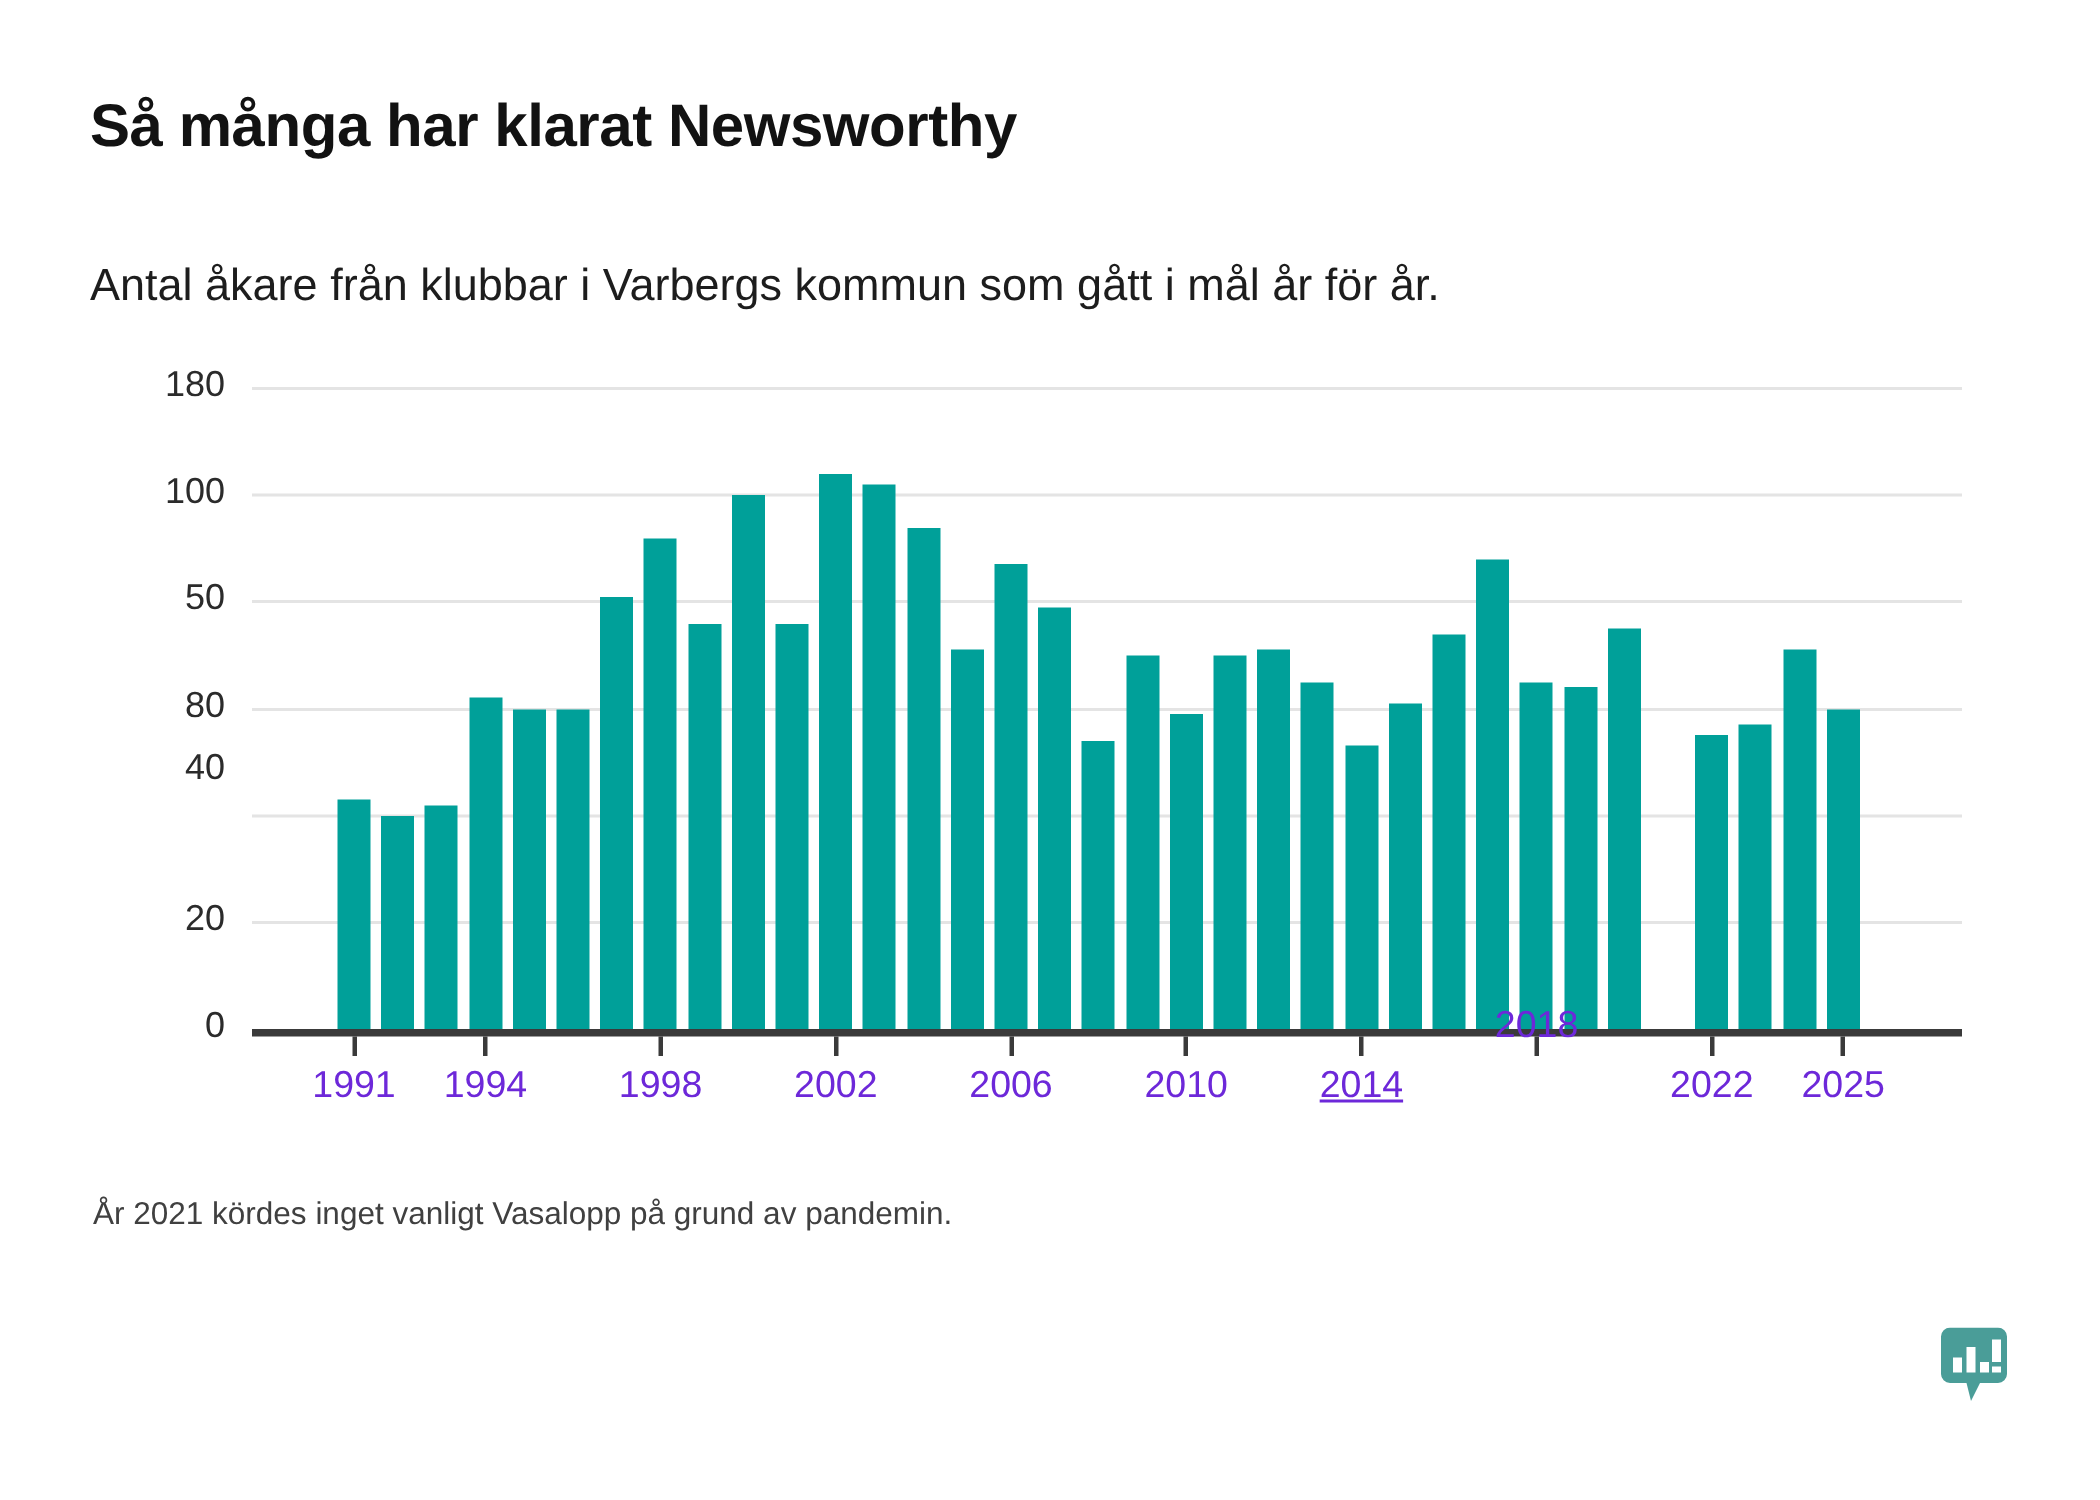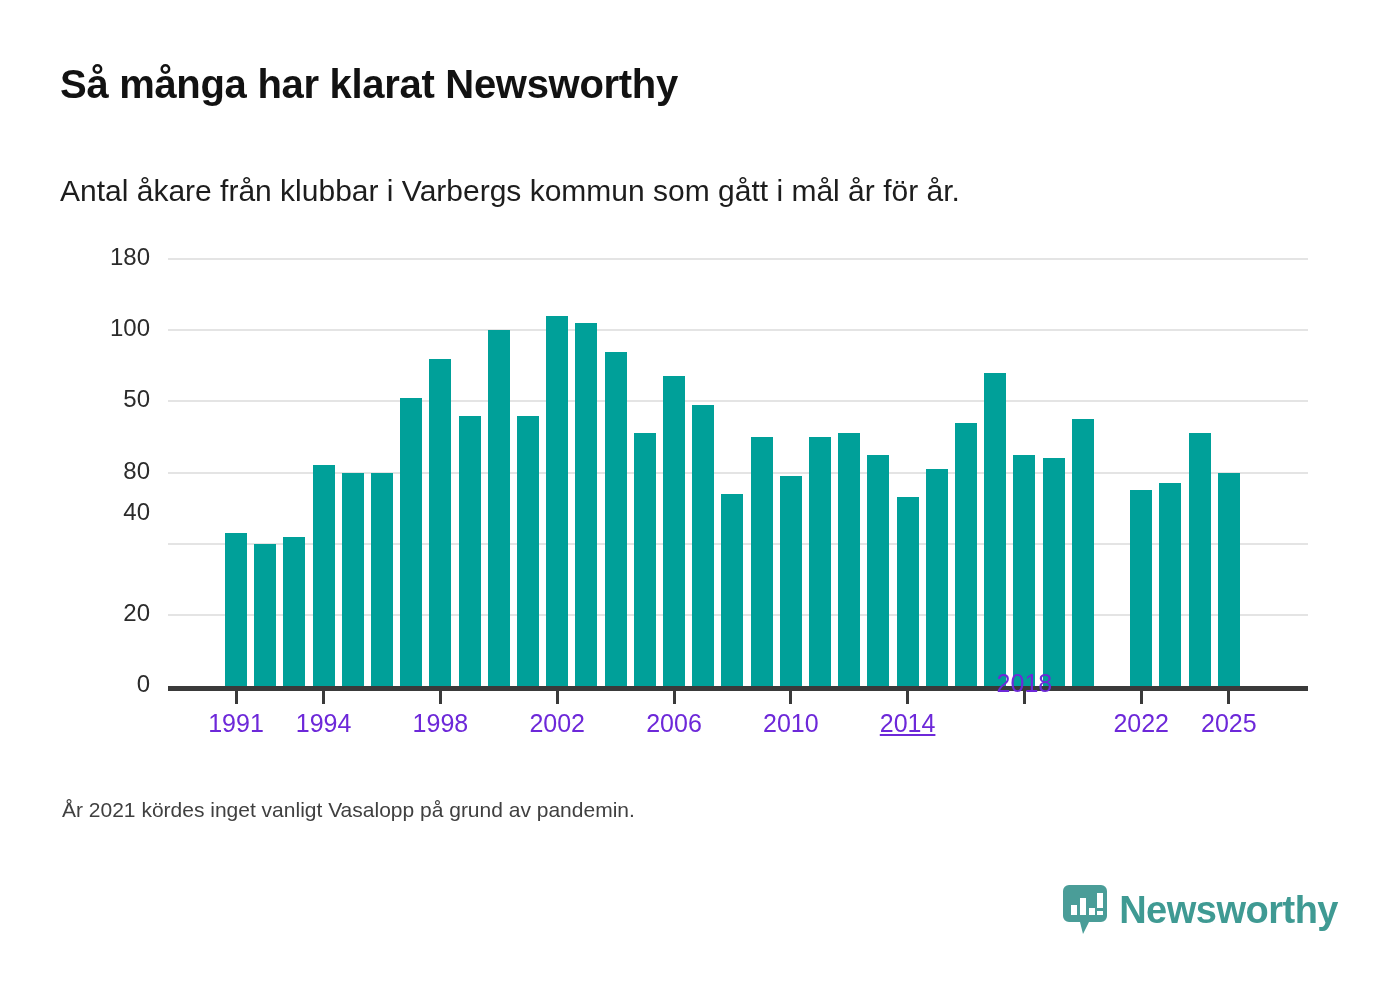--- a/index.html
+++ b/index.html
@@ -206,16 +206,15 @@
     <div id="logo-mark">
       <svg width="44" height="50" viewBox="0 0 44 50" xmlns="http://www.w3.org/2000/svg">
         <path id="logo-bubble" d="M6 0 H38 A6 6 0 0 1 44 6 V31 A6 6 0 0 1 38 37 H26 L20 49 L17 37 H6 A6 6 0 0 1 0 31 V6 A6 6 0 0 1 6 0 Z" fill="#4a9d98"></path>
         <rect x="8" y="20" width="6" height="10" fill="#ffffff"></rect>
         <rect x="17" y="13" width="6" height="17" fill="#ffffff"></rect>
         <rect x="26" y="23" width="6" height="7" fill="#ffffff"></rect>
         <rect x="34" y="8" width="6" height="15" fill="#ffffff"></rect>
         <rect x="34" y="26" width="6" height="4" fill="#ffffff"></rect>
       </svg>
     </div>
-    <div id="logo-text" style="color: rgb(63, 154, 147);">Newsworthy</div>
   </div>
 
 </div>
 
 </body></html>

